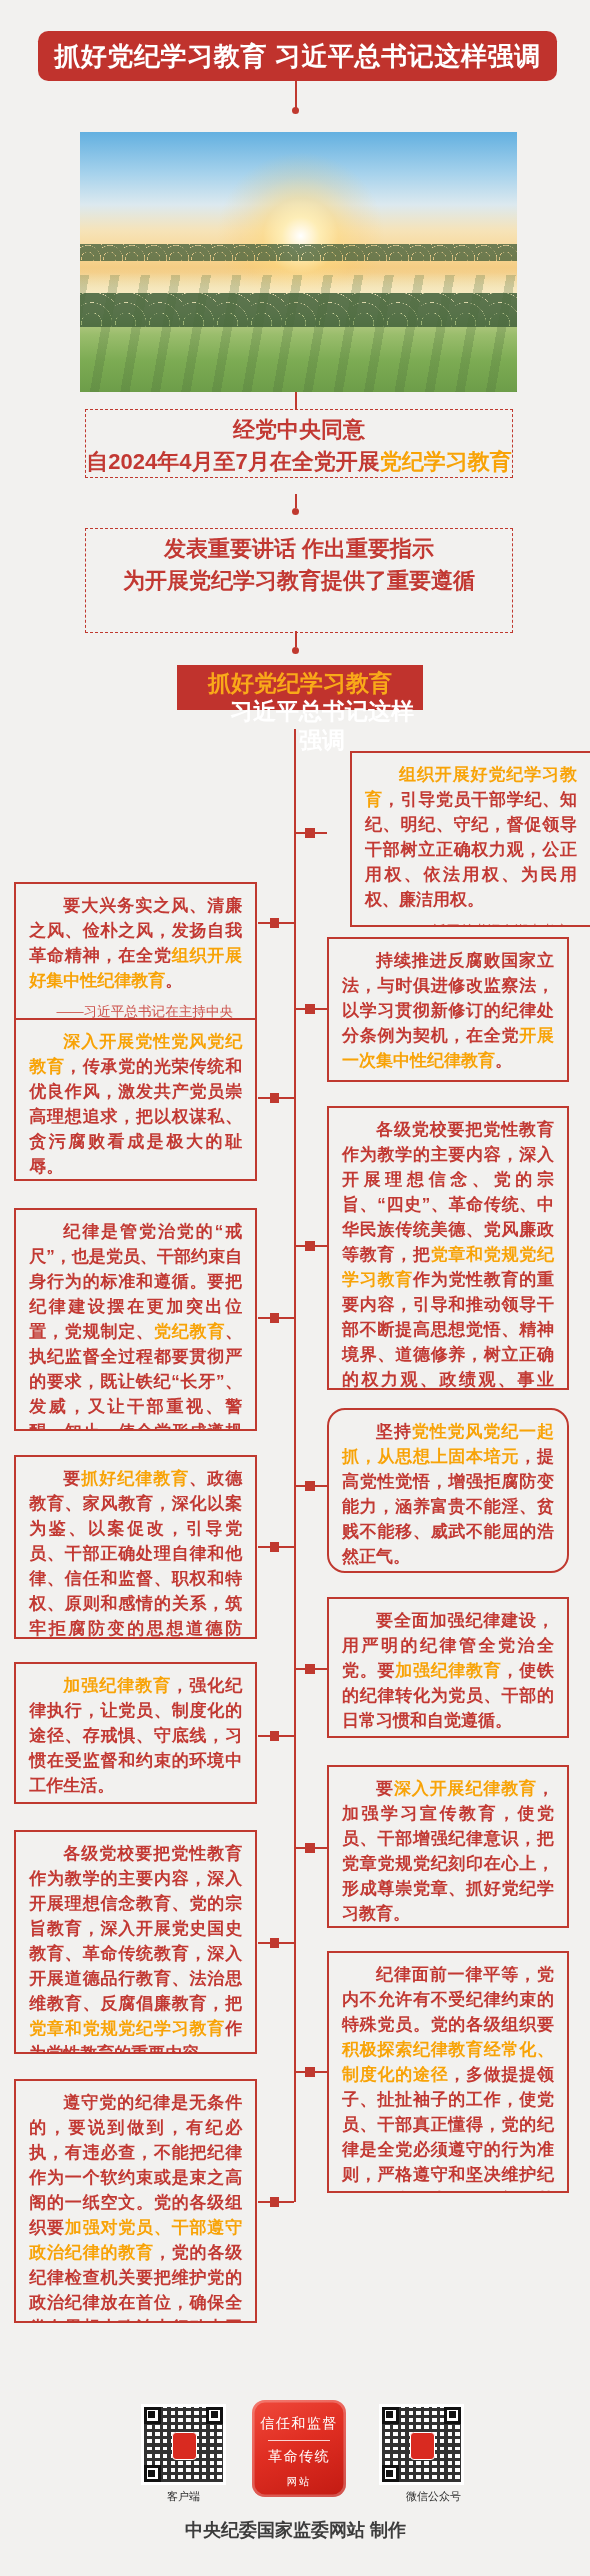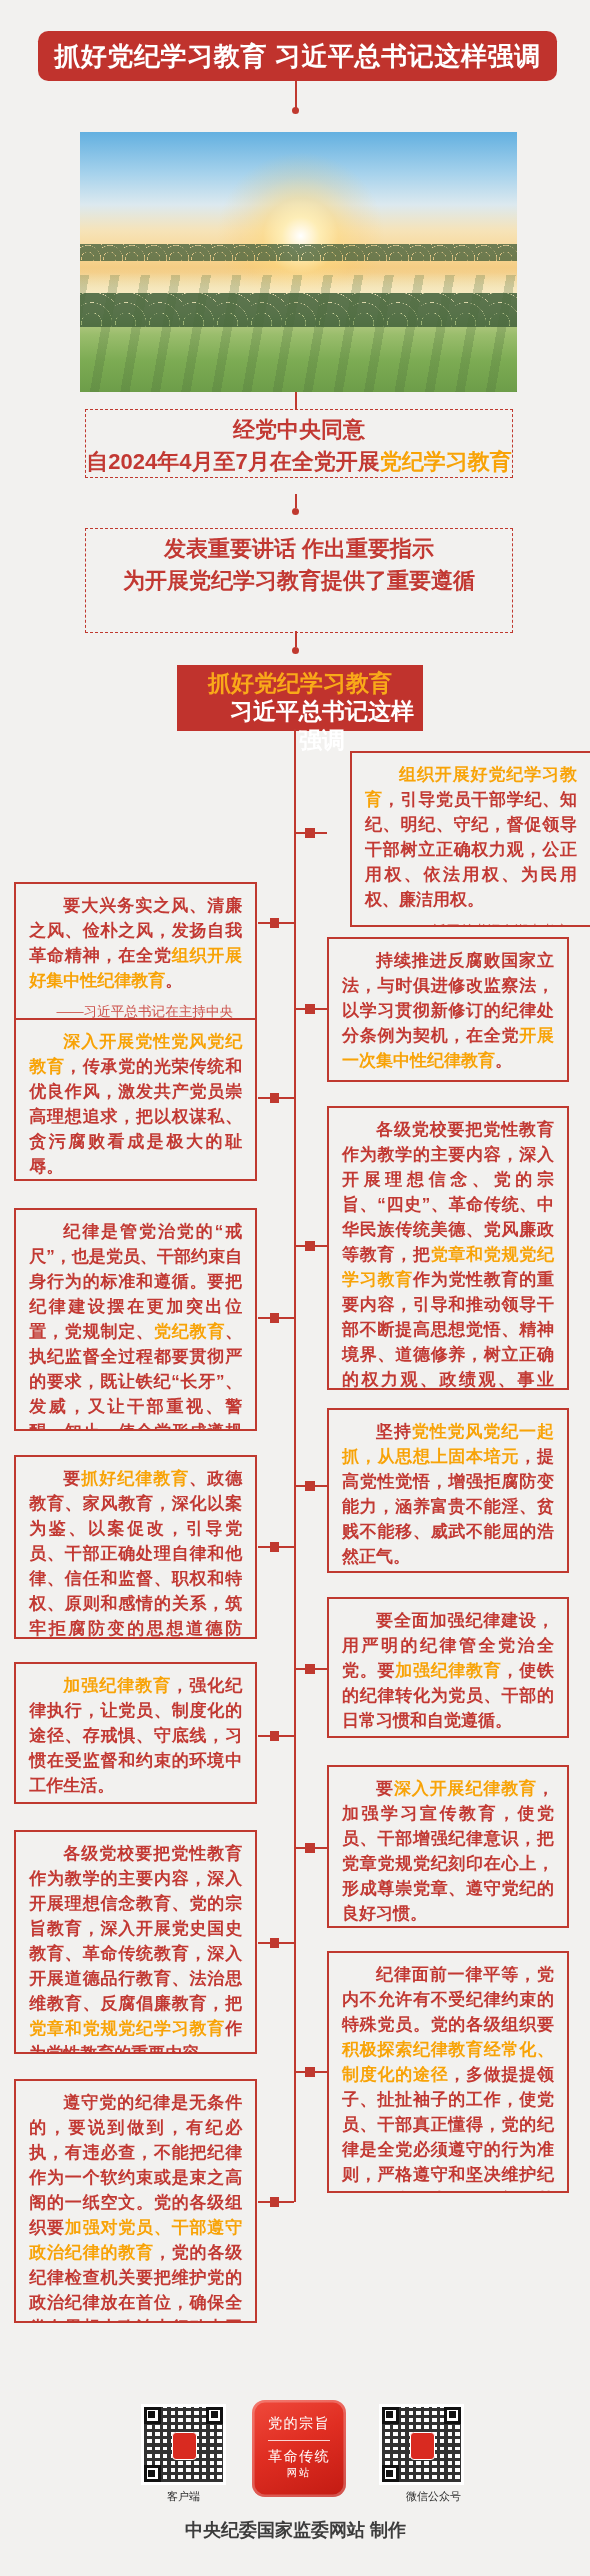--- a/index.html
+++ b/index.html
@@ -29,21 +29,21 @@
 
   
   .dashed{position:absolute;border:1.9px dashed #c0392f;background:#f2f1ef;text-align:center;}
   .dashed::before{content:"";position:absolute;z-index:-1;top:4.5px;left:4.5px;width:100%;height:100%;border:1.9px dashed #c0392f;}
   .introtext{font-size:22px;font-weight:bold;color:#c23933;line-height:32px;white-space:nowrap;}
   .hl{color:#f8a307;}
   #intro1{left:85px;top:409px;width:426px;height:63px;padding-top:3.9px;}
   #intro2{left:85px;top:528px;width:426px;height:99px;padding-top:3.9px;}
 
   
-  .badge{position:absolute;left:177px;top:665px;width:246px;height:66px;background:#c0332d;text-align:center;padding-top:3.9px;box-sizing:border-box;}
+  .badge{position:absolute;left:177px;top:665px;width:246px;height:45px;background:#c0332d;text-align:center;padding-top:3.9px;box-sizing:border-box;}
   .badge::before{content:"";position:absolute;z-index:-1;top:3.9px;left:3.9px;width:100%;height:100%;border:1.9px solid #c0392f;background:#f2f1ef;}
   .badge .b1{display:block;font-size:23px;font-weight:bold;color:#f9a919;line-height:28.4px;}
   .badge .b2{display:block;font-size:23px;font-weight:bold;color:#ffffff;line-height:28.4px;padding-left:44px;}
 
   
   .centerline{position:absolute;left:294px;top:729px;width:1.9px;height:1473px;background:#c0392f;}
   .card{position:absolute;border:2.6px solid #c0392f;background:#f2f1ef;box-sizing:border-box;
     padding:9px 13px 5.2px 13px;overflow:hidden;}
   .card::before{content:"";position:absolute;z-index:-1;top:3.2px;left:3.2px;width:100%;height:100%;border:1.9px solid #c0392f;}
   .card.left{left:14.2px;width:243px;}
@@ -67,21 +67,21 @@
   .finder.tl{left:2.6px;top:2.6px;}.finder.tr{right:2.6px;top:2.6px;}.finder.bl{left:2.6px;bottom:2.6px;}
   .qr .logo{position:absolute;left:50%;top:50%;width:23px;height:26px;margin:-13px 0 0 -11.6px;background:#d92a20;border-radius:3.9px;border:1.3px solid #fff;}
   .qr-label{position:absolute;font-size:11px;color:#2b2b2b;text-align:center;width:85px;}
   .appicon{position:absolute;left:252px;top:2400px;width:94px;height:97px;border-radius:13px;
     background:linear-gradient(155deg,#f04a3c 0%,#e02e22 45%,#c21a12 100%);
     box-shadow:inset 0 0 0 2.6px rgba(255,255,255,.25);text-align:center;color:#fff;
     font-family:"Liberation Serif","DejaVu Serif",serif;}
   .appicon .l1{display:block;margin-top:14.2px;font-size:14.2px;letter-spacing:1.3px;}
   .appicon .divider{display:block;width:62px;height:0.6px;background:rgba(255,255,255,.8);margin:6.5px auto;}
   .appicon .l2{display:block;font-size:14.2px;letter-spacing:1.3px;}
-  .appicon .l3{display:block;font-size:10.3px;letter-spacing:1.9px;}
+  .appicon .l3{display:block;margin-top:9px;font-size:10.3px;letter-spacing:1.9px;}
   .credit{position:absolute;left:0;top:2518px;width:591px;text-align:center;font-size:18px;font-weight:bold;color:#3c3c3c;}
 </style>
 </head>
 <body>
 
 <div id="page">
 
   <div class="banner">
     <span>抓好党纪学习教育 习近平总书记这样强调</span>
   </div>
@@ -163,21 +163,21 @@
       </div>
       <div class="connector right" style="top: 1245px;">
         <div class="sq"></div>
       </div>
       <div class="card left" style="top: 1208px; height: 223px;">
         <p class="quote"><span>纪律是管党治党的“戒尺”，也是党员、干部约束自身行为的标准和遵循。要把纪律建设摆在更加突出位置，党规制定、</span><span class="hl">党纪教育</span><span>、执纪监督全过程都要贯彻严的要求，既让铁纪“长牙”、发威，又让干部重视、警醒、知止，使全党形成遵规守纪的高度自觉。</span></p>
       </div>
       <div class="connector left" style="top: 1317px;">
         <div class="sq"></div>
       </div>
-      <div class="card right" style="top: 1408px; height: 165px;">
+      <div class="card right" style="top: 1408px; height: 165px; border-radius: 18px;">
         <p class="quote"><span>坚持</span><span class="hl">党性党风党纪一起抓，从思想上固本培元</span><span>，提高党性觉悟，增强拒腐防变能力，涵养富贵不能淫、贫贱不能移、威武不能屈的浩然正气。</span></p>
       </div>
       <div class="connector right" style="top: 1485px;">
         <div class="sq"></div>
       </div>
       <div class="card left" style="top: 1455px; height: 184px;">
         <p class="quote"><span>要</span><span class="hl">抓好纪律教育</span><span>、政德教育、家风教育，深化以案为鉴、以案促改，引导党员、干部正确处理自律和他律、信任和监督、职权和特权、原则和感情的关系，筑牢拒腐防变的思想道德防线。</span></p>
       </div>
       <div class="connector left" style="top: 1546px;">
         <div class="sq"></div>
@@ -188,21 +188,21 @@
       <div class="connector right" style="top: 1668px;">
         <div class="sq"></div>
       </div>
       <div class="card left" style="top: 1662px; height: 142px;">
         <p class="quote"><span class="hl">加强纪律教育</span><span>，强化纪律执行，让党员、制度化的途径、存戒惧、守底线，习惯在受监督和约束的环境中工作生活。</span></p>
       </div>
       <div class="connector left" style="top: 1735px;">
         <div class="sq"></div>
       </div>
       <div class="card right" style="top: 1765px; height: 163px;">
-        <p class="quote"><span>要</span><span class="hl">深入开展纪律教育</span><span>，加强学习宣传教育，使党员、干部增强纪律意识，把党章党规党纪刻印在心上，形成尊崇党章、遵守党纪的良好习惯。</span></p>
+        <p class="quote"><span>要</span><span class="hl">深入开展纪律教育</span><span>，加强学习宣传教育，使党员、干部增强纪律意识，把党章党规党纪刻印在心上，形成尊崇党章、抓好党纪学习教育。</span></p>
       </div>
       <div class="connector right" style="top: 1847px;">
         <div class="sq"></div>
       </div>
       <div class="card left" style="top: 1830px; height: 224px;">
         <p class="quote"><span>各级党校要把党性教育作为教学的主要内容，深入开展理想信念教育、党的宗旨教育，深入开展党史国史教育、革命传统教育，深入开展道德品行教育、法治思维教育、反腐倡廉教育，把</span><span class="hl">党章和党规党纪学习教育</span><span>作为党性教育的重要内容。</span></p>
       </div>
       <div class="connector left" style="top: 1942px;">
         <div class="sq"></div>
       </div>
@@ -223,21 +223,21 @@
   <div class="qr" style="left:141px;top:2404px;">
     <div class="mods"></div>
     <div class="finder tl"></div>
     <div class="finder tr"></div>
     <div class="finder bl"></div>
     <div class="logo"></div>
   </div>
   <div class="qr-label" style="left:141px;top:2489px;">客户端</div>
 
   <div class="appicon">
-    <span class="l1">党的宗旨</span>
+    <span class="l1">信任和监督</span>
     <span class="divider"></span>
     <span class="l2">革命传统</span>
     <span class="l3">网站</span>
   </div>
 
   <div class="qr" style="left:379px;top:2404px;">
     <div class="mods"></div>
     <div class="finder tl"></div>
     <div class="finder tr"></div>
     <div class="finder bl"></div>

